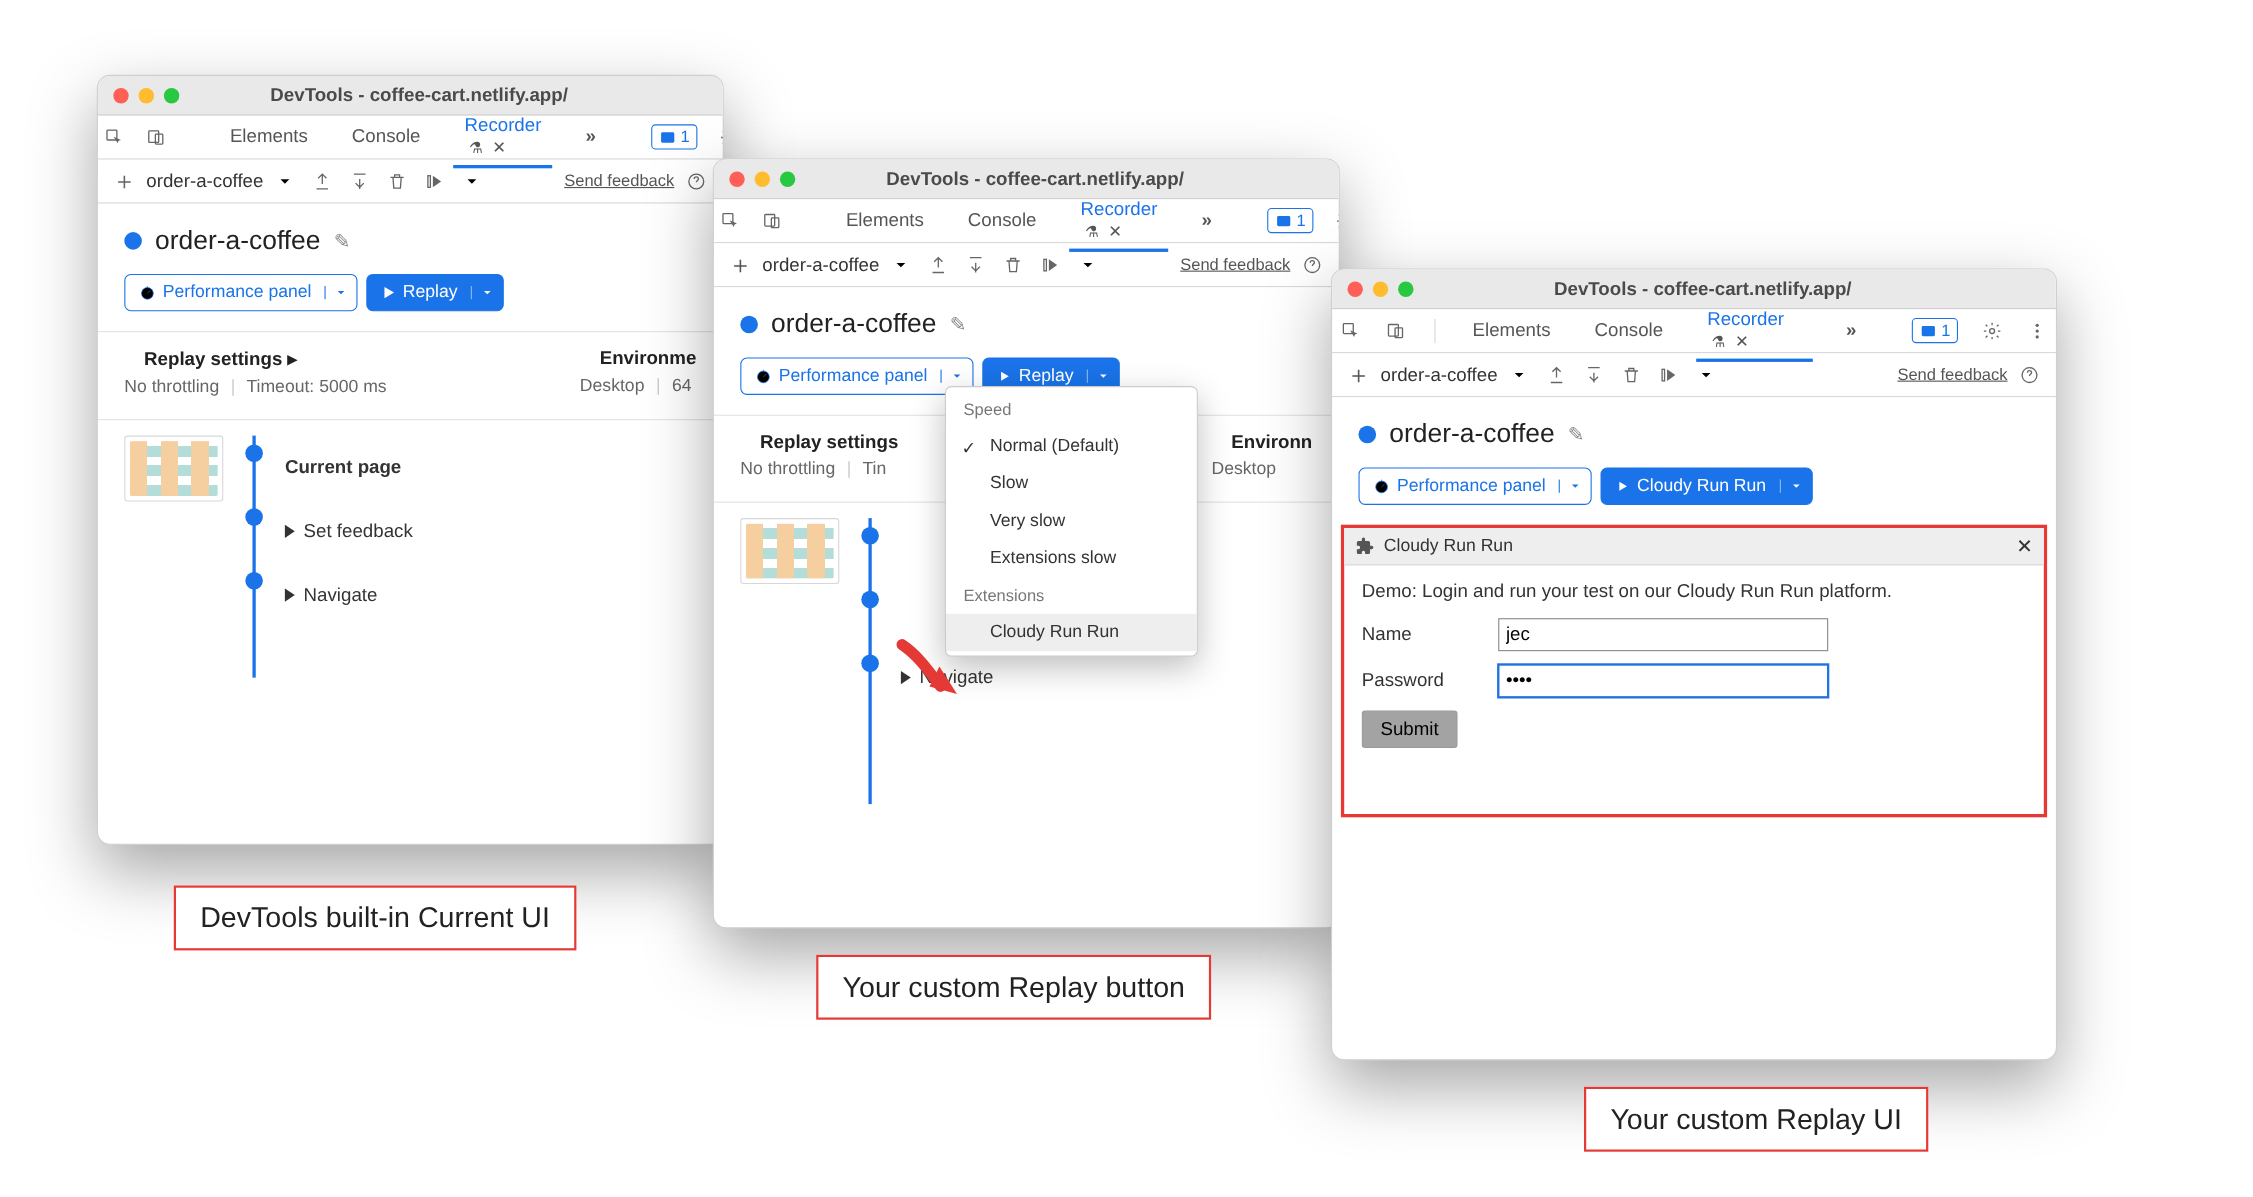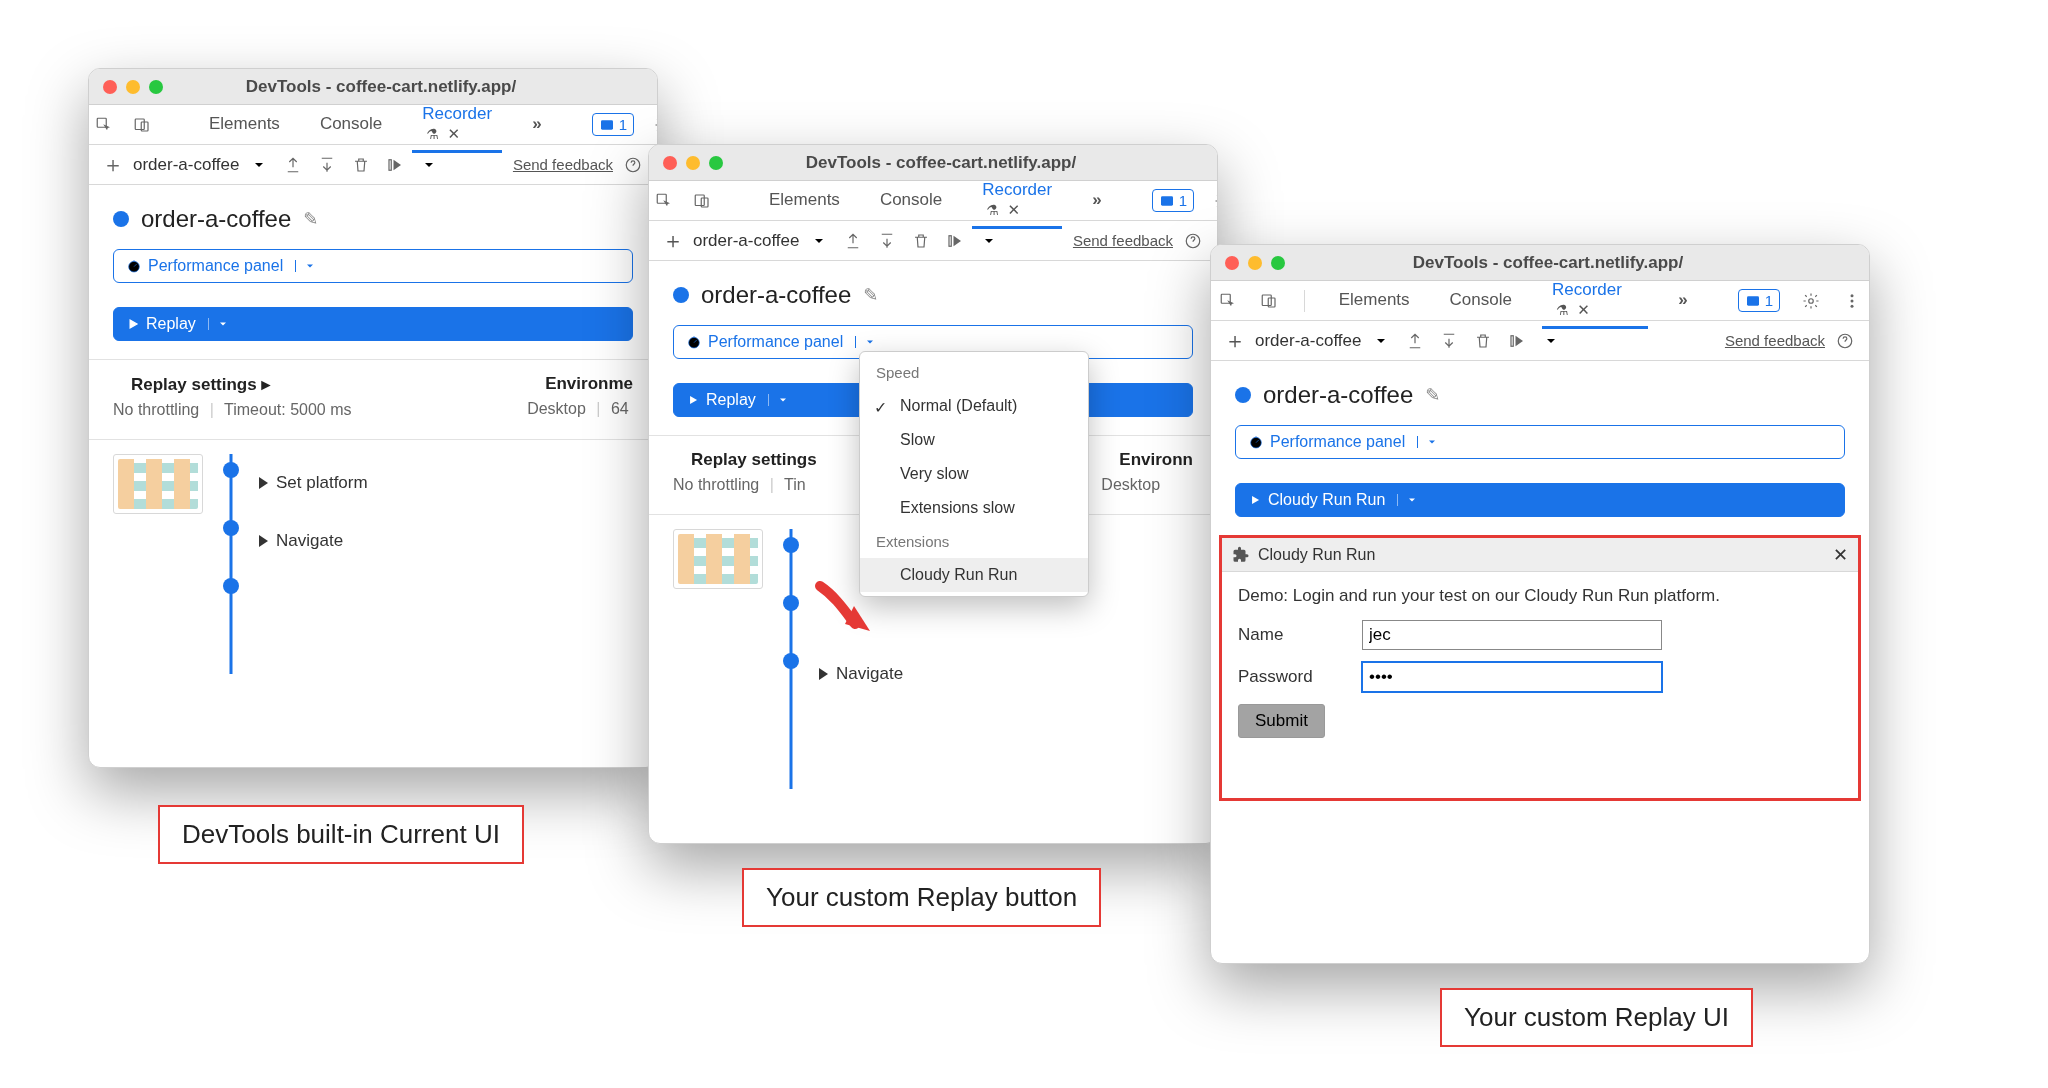--- a/index.html
+++ b/index.html
@@ -103,21 +103,21 @@
   .rec-area { padding: 20px 24px 24px; }
   .rec-title-row {
     display:flex; align-items:center; gap:12px; margin-bottom:16px;
   }
   .blue-dot {
     width:16px; height:16px; border-radius:50%; background:#1a73e8;
   }
   .rec-title { font-size:24px; font-weight:400; color:#222; }
   .pencil { color:#888; font-size:18px; }
 
-  .chiprow { display:flex; gap:24px; margin-bottom:18px;flex-direction:column; }
+  .chiprow { display:flex; gap:8px; margin-bottom:18px; }
   .chip {
     display:flex; align-items:center;
     border:1px solid #1a73e8; color:#1a73e8;
     border-radius:6px; overflow:hidden;
     height:34px; font-size:16px;
   }
   .chip .chip-body { padding:0 12px; display:flex; align-items:center; gap:6px; }
   .chip .chip-caret {
     border-left:1px solid #1a73e8; padding:0 8px; display:flex; align-items:center;
   }
@@ -410,23 +410,26 @@
       <div class="thumb"></div>
       <div class="rail">
         <div class="node"></div>
         <div style="height:42px"></div>
         <div class="node"></div>
         <div style="height:42px"></div>
         <div class="node"></div>
         <div style="height:80px"></div>
       </div>
       <div class="steps">
+        <div class="step bold">
+          <span>Current page</span>
+        </div>
         <div class="step">
           <span class="tri"></span>
-          <span>Set platform</span>
+          <span>Set feedback</span>
         </div>
         <div class="step">
           <span class="tri"></span>
           <span>Navigate</span>
         </div>
       </div>
     </div>
   </div>
 </div>
 

